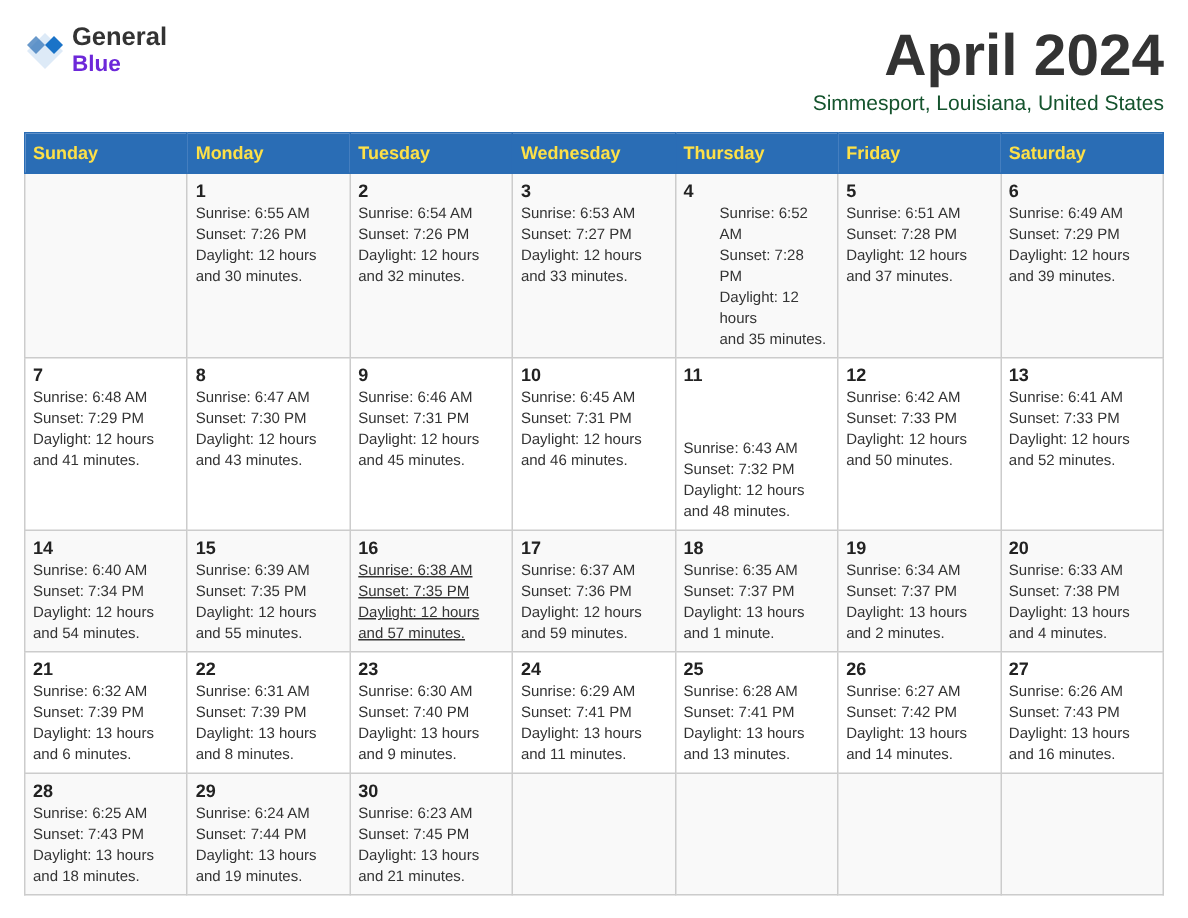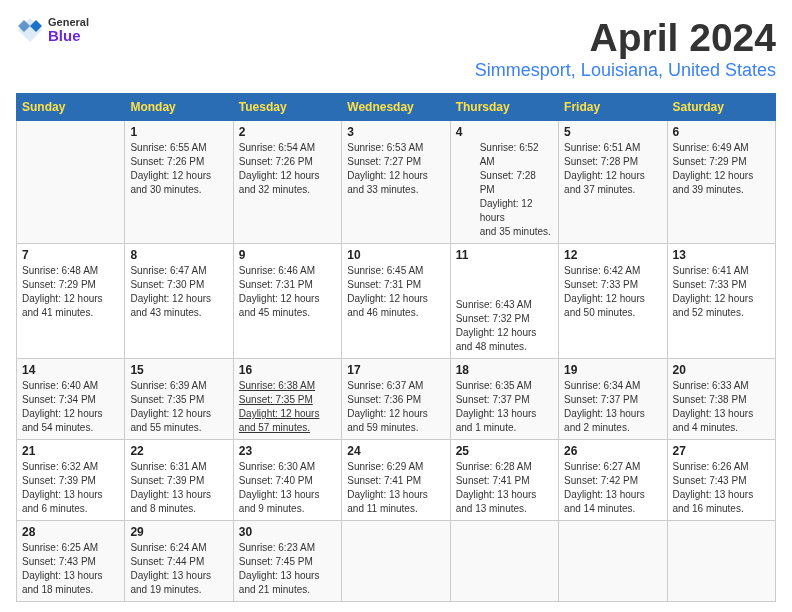--- a/index.html
+++ b/index.html
@@ -20,21 +20,21 @@
       display: flex;
       align-items: center;
       gap: 4px;
     }
     .logo-text {
       display: flex;
       flex-direction: column;
       line-height: 1.1;
     }
     .logo-general {
-      font-size: 11px;
+      font-size: 17px;
       font-weight: bold;
       color: #333;
     }
     .logo-blue {
       font-size: 15px;
       font-weight: bold;
       color: #6d28d9;
     }
     .logo-icon {
       width: 28px;
@@ -42,22 +42,22 @@
     }
     .title-block {
       text-align: right;
     }
     .month-year {
       font-size: 39px;
       font-weight: bold;
       color: #333;
     }
     .location {
-      font-size: 18px;
-      color: #3b82f6;
+      font-size: 14px;
+      color: #14532d;
     }
     table {
       width: 100%;
       border-collapse: collapse;
       font-size: 11px;
     }
     thead tr th {
       background-color: #2a6db5;
       color: #fde047;
       text-align: left;

